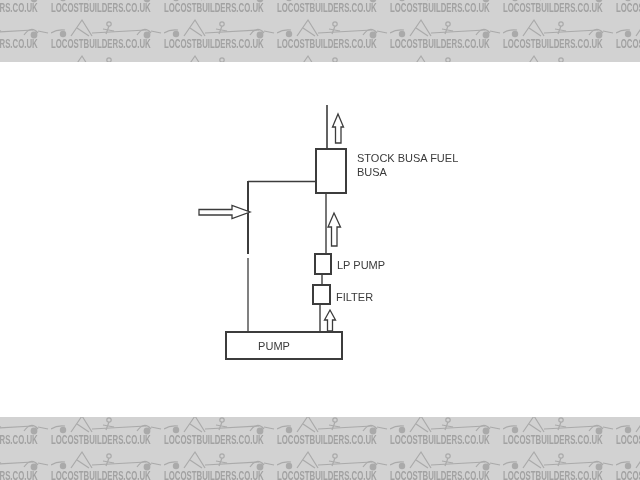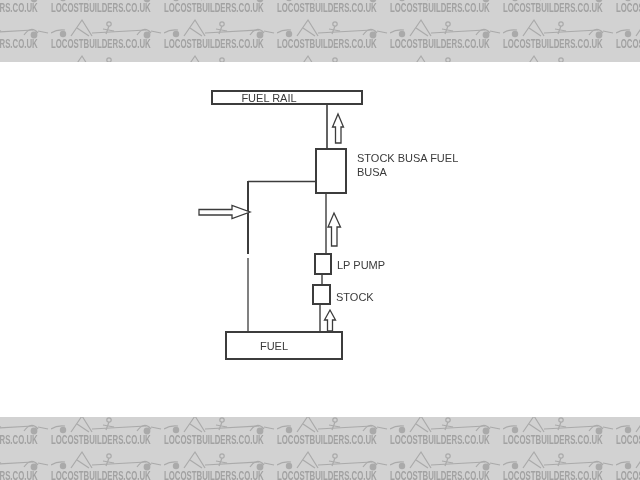--- a/index.html
+++ b/index.html
@@ -1731,31 +1731,28 @@
     <line x1="248" y1="181" x2="248" y2="254" stroke="#3c3c3c" stroke-width="2"></line>
     <line x1="248" y1="258" x2="248" y2="331" stroke="#3c3c3c" stroke-width="1.3"></line>
 
     <polygon points="338,114 343.5,127 341,127 341,143 335.5,143 335.5,127 332.5,127" fill="#ffffff" stroke="#3c3c3c" stroke-width="1.3"></polygon>
     <polygon points="334,213 340.5,227 337,227 337,246 331.5,246 331.5,227 328,227" fill="#ffffff" stroke="#3c3c3c" stroke-width="1.3"></polygon>
     <polygon points="330,310 335.5,320 332.5,320 332.5,331 327.5,331 327.5,320 324.5,320" fill="#ffffff" stroke="#3c3c3c" stroke-width="1.3"></polygon>
 
     <polygon points="199,209.5 232,209.5 232,205.5 250,212 232,218.5 232,215 199,215" fill="#ffffff" stroke="#3c3c3c" stroke-width="1.3"></polygon>
   </svg>
 
-  <div class="dbox box-fuel-rail">
-    <span>FUEL RAIL</span>
-  </div>
 
   <div class="dbox box-pump"></div>
   <div class="dlabel lbl-pump">STOCK BUSA FUEL BUSA</div>
 
 
   <div class="dbox box-lp"></div>
   <div class="dlabel lbl-lp">LP PUMP</div>
 
   <div class="dbox box-filter"></div>
-  <div class="dlabel lbl-filter">STOCK</div>
+  <div class="dlabel lbl-filter">FILTER</div>
 
   <div class="dbox box-tank">
-    <span>FUEL</span>
+    <span>PUMP</span>
   </div>
 
 </div>
 
 </body></html>

